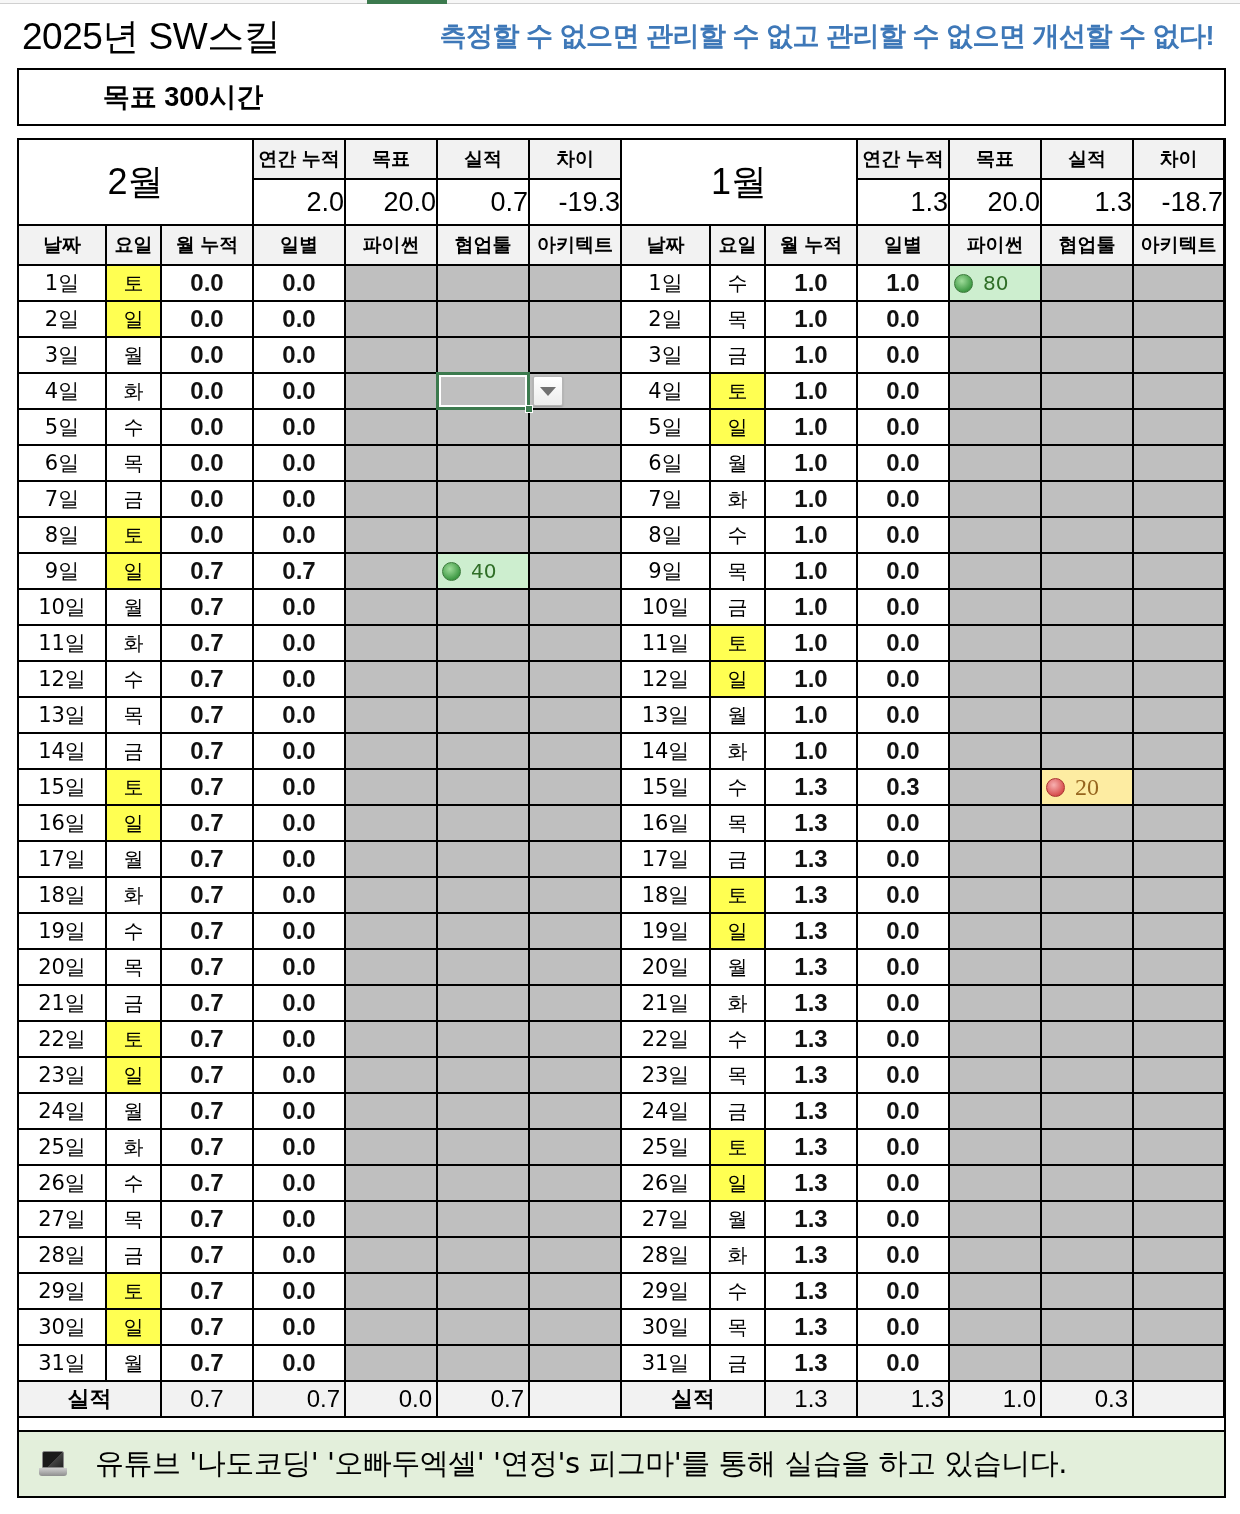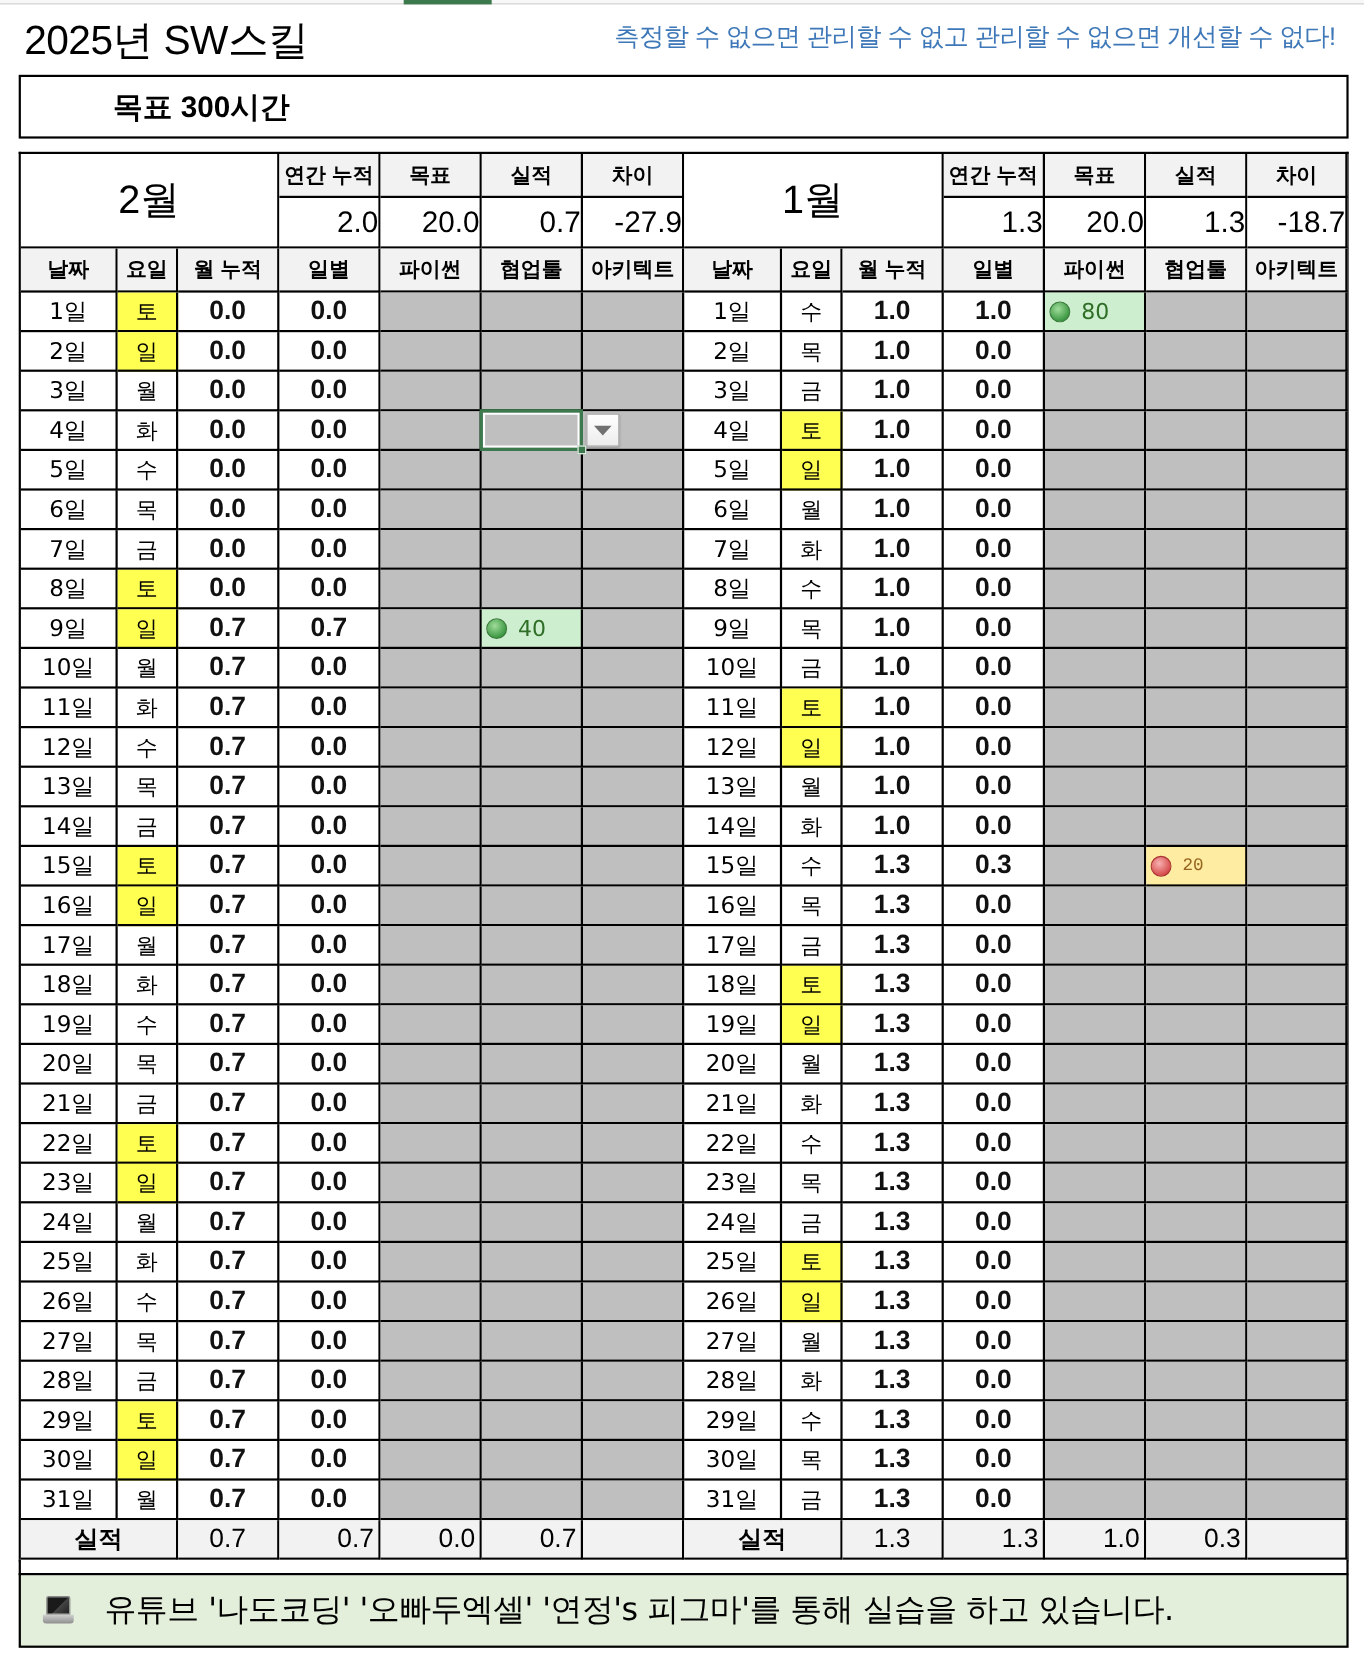--- a/index.html
+++ b/index.html
@@ -3,21 +3,21 @@
 <meta charset="utf-8">
 <style>
   * { box-sizing: border-box; margin: 0; padding: 0; }
   html, body { width: 1240px; height: 1514px; background: #ffffff; overflow: hidden; }
   body { font-family: "Liberation Sans", "DejaVu Sans", sans-serif; color: #000; position: relative; }
 
   .topgrid { position: absolute; left: 0; top: 0; width: 1240px; height: 4px; border-bottom: 1px solid #d0d0d0; background: #f7f7f7; }
   .topgrid .sel { position: absolute; left: 367px; top: 0; width: 80px; height: 4px; background: #3c7a4e; }
 
   .title { position: absolute; left: 22px; top: 12px; font-size: 37px; font-weight: 400; letter-spacing: -0.5px; }
-  .slogan { position: absolute; right: 26px; top: 18px; font-size: 23px; font-weight: 400; color: #3e78b8; letter-spacing: -0.5px; }
+  .slogan { position: absolute; right: 26px; top: 18px; font-size: 27px; font-weight: 700; color: #3e78b8; letter-spacing: -0.5px; }
 
   .summary { position: absolute; left: 17px; top: 68px; width: 1209px; height: 58px; border: 2px solid #000; display: flex; }
   .summary > div { display: flex; align-items: center; justify-content: center; border-right: 2px solid #000; height: 100%; }
   .summary > div:last-child { border-right: none; }
   .summary .lbl { font-size: 27px; font-weight: 700; }
   .summary .val { font-size: 35px; font-weight: 400; color: #b8261e; }
 
   .sheet { position: absolute; left: 17px; top: 138px; width: 1209px; border: 2px solid #000; border-bottom: none; }
   .half { position: absolute; top: 0; }
   .cell { position: absolute; border-right: 2px solid #000; border-bottom: 2px solid #000; display: flex; align-items: center; justify-content: center; overflow: hidden; }
@@ -27,21 +27,21 @@
   .hdrval { background: #fff; font-size: 27px; justify-content: flex-end; padding-right: 0; }
   .colhdr { background: #f2f2f2; font-size: 19px; font-weight: 700; }
   .date { font-size: 21px; font-family: "DejaVu Sans", sans-serif; font-weight: 400; }
   .dow { font-size: 20px; font-family: "DejaVu Sans", sans-serif; }
   .dow.weekend { background: #ffff52; }
   .num { font-size: 24px; font-weight: 700; color: #111; }
   .gray { background: #bfbfbf; }
   .green { background: #cdeecf; justify-content: flex-start; padding-left: 4px; }
   .yellow { background: #fdeca2; justify-content: flex-start; padding-left: 4px; }
   .score-g { color: #2f6e27; font-size: 20px; margin-left: 10px; font-family: "DejaVu Sans", sans-serif; }
-  .score-y { color: #96651e; font-size: 16px; margin-left: 10px; font-family: Liberation Mono, monospace; }
+  .score-y { color: #96651e; font-size: 24px; margin-left: 10px; font-family: Liberation Serif, serif; }
   .dot { width: 19px; height: 19px; border-radius: 50%; display: inline-block; }
   .dot.green-dot { background: radial-gradient(circle at 40% 35%, #9fdc9a, #3f9a45 70%, #2e7a33); border: 1px solid #3a7a3a; }
   .dot.red-dot { background: radial-gradient(circle at 40% 35%, #f7b1b1, #d84f4f 70%, #a33); border: 1px solid #a33; }
 
   .total-row { background: #f2f2f2; }
   .total-lbl { font-size: 22px; font-weight: 700; }
   .total-num { font-size: 24px; }
   .right-align { justify-content: flex-end; padding-right: 4px; }
 
   .selection { position: absolute; border: 3px solid #3c7a4e; box-shadow: inset 0 0 0 2px #fff; background: transparent; }
@@ -92,21 +92,21 @@
       <div class="cell hdr" style="left: 419px; top: 0px; width: 92px; height: 40px;">
         <span>실적</span>
       </div>
       <div class="cell hdrval" style="left: 419px; top: 40px; width: 92px; height: 46px;">
         <span>0.7</span>
       </div>
       <div class="cell hdr" style="left: 511px; top: 0px; width: 92px; height: 40px;">
         <span>차이</span>
       </div>
       <div class="cell hdrval" style="left: 511px; top: 40px; width: 92px; height: 46px;">
-        <span>-27.9</span>
+        <span>-19.3</span>
       </div>
       <div class="cell colhdr" style="left: 0px; top: 86px; width: 88px; height: 40px;">
         <span>날짜</span>
       </div>
       <div class="cell colhdr" style="left: 88px; top: 86px; width: 55px; height: 40px;">
         <span>요일</span>
       </div>
       <div class="cell colhdr" style="left: 143px; top: 86px; width: 92px; height: 40px;">
         <span>월 누적</span>
       </div>

